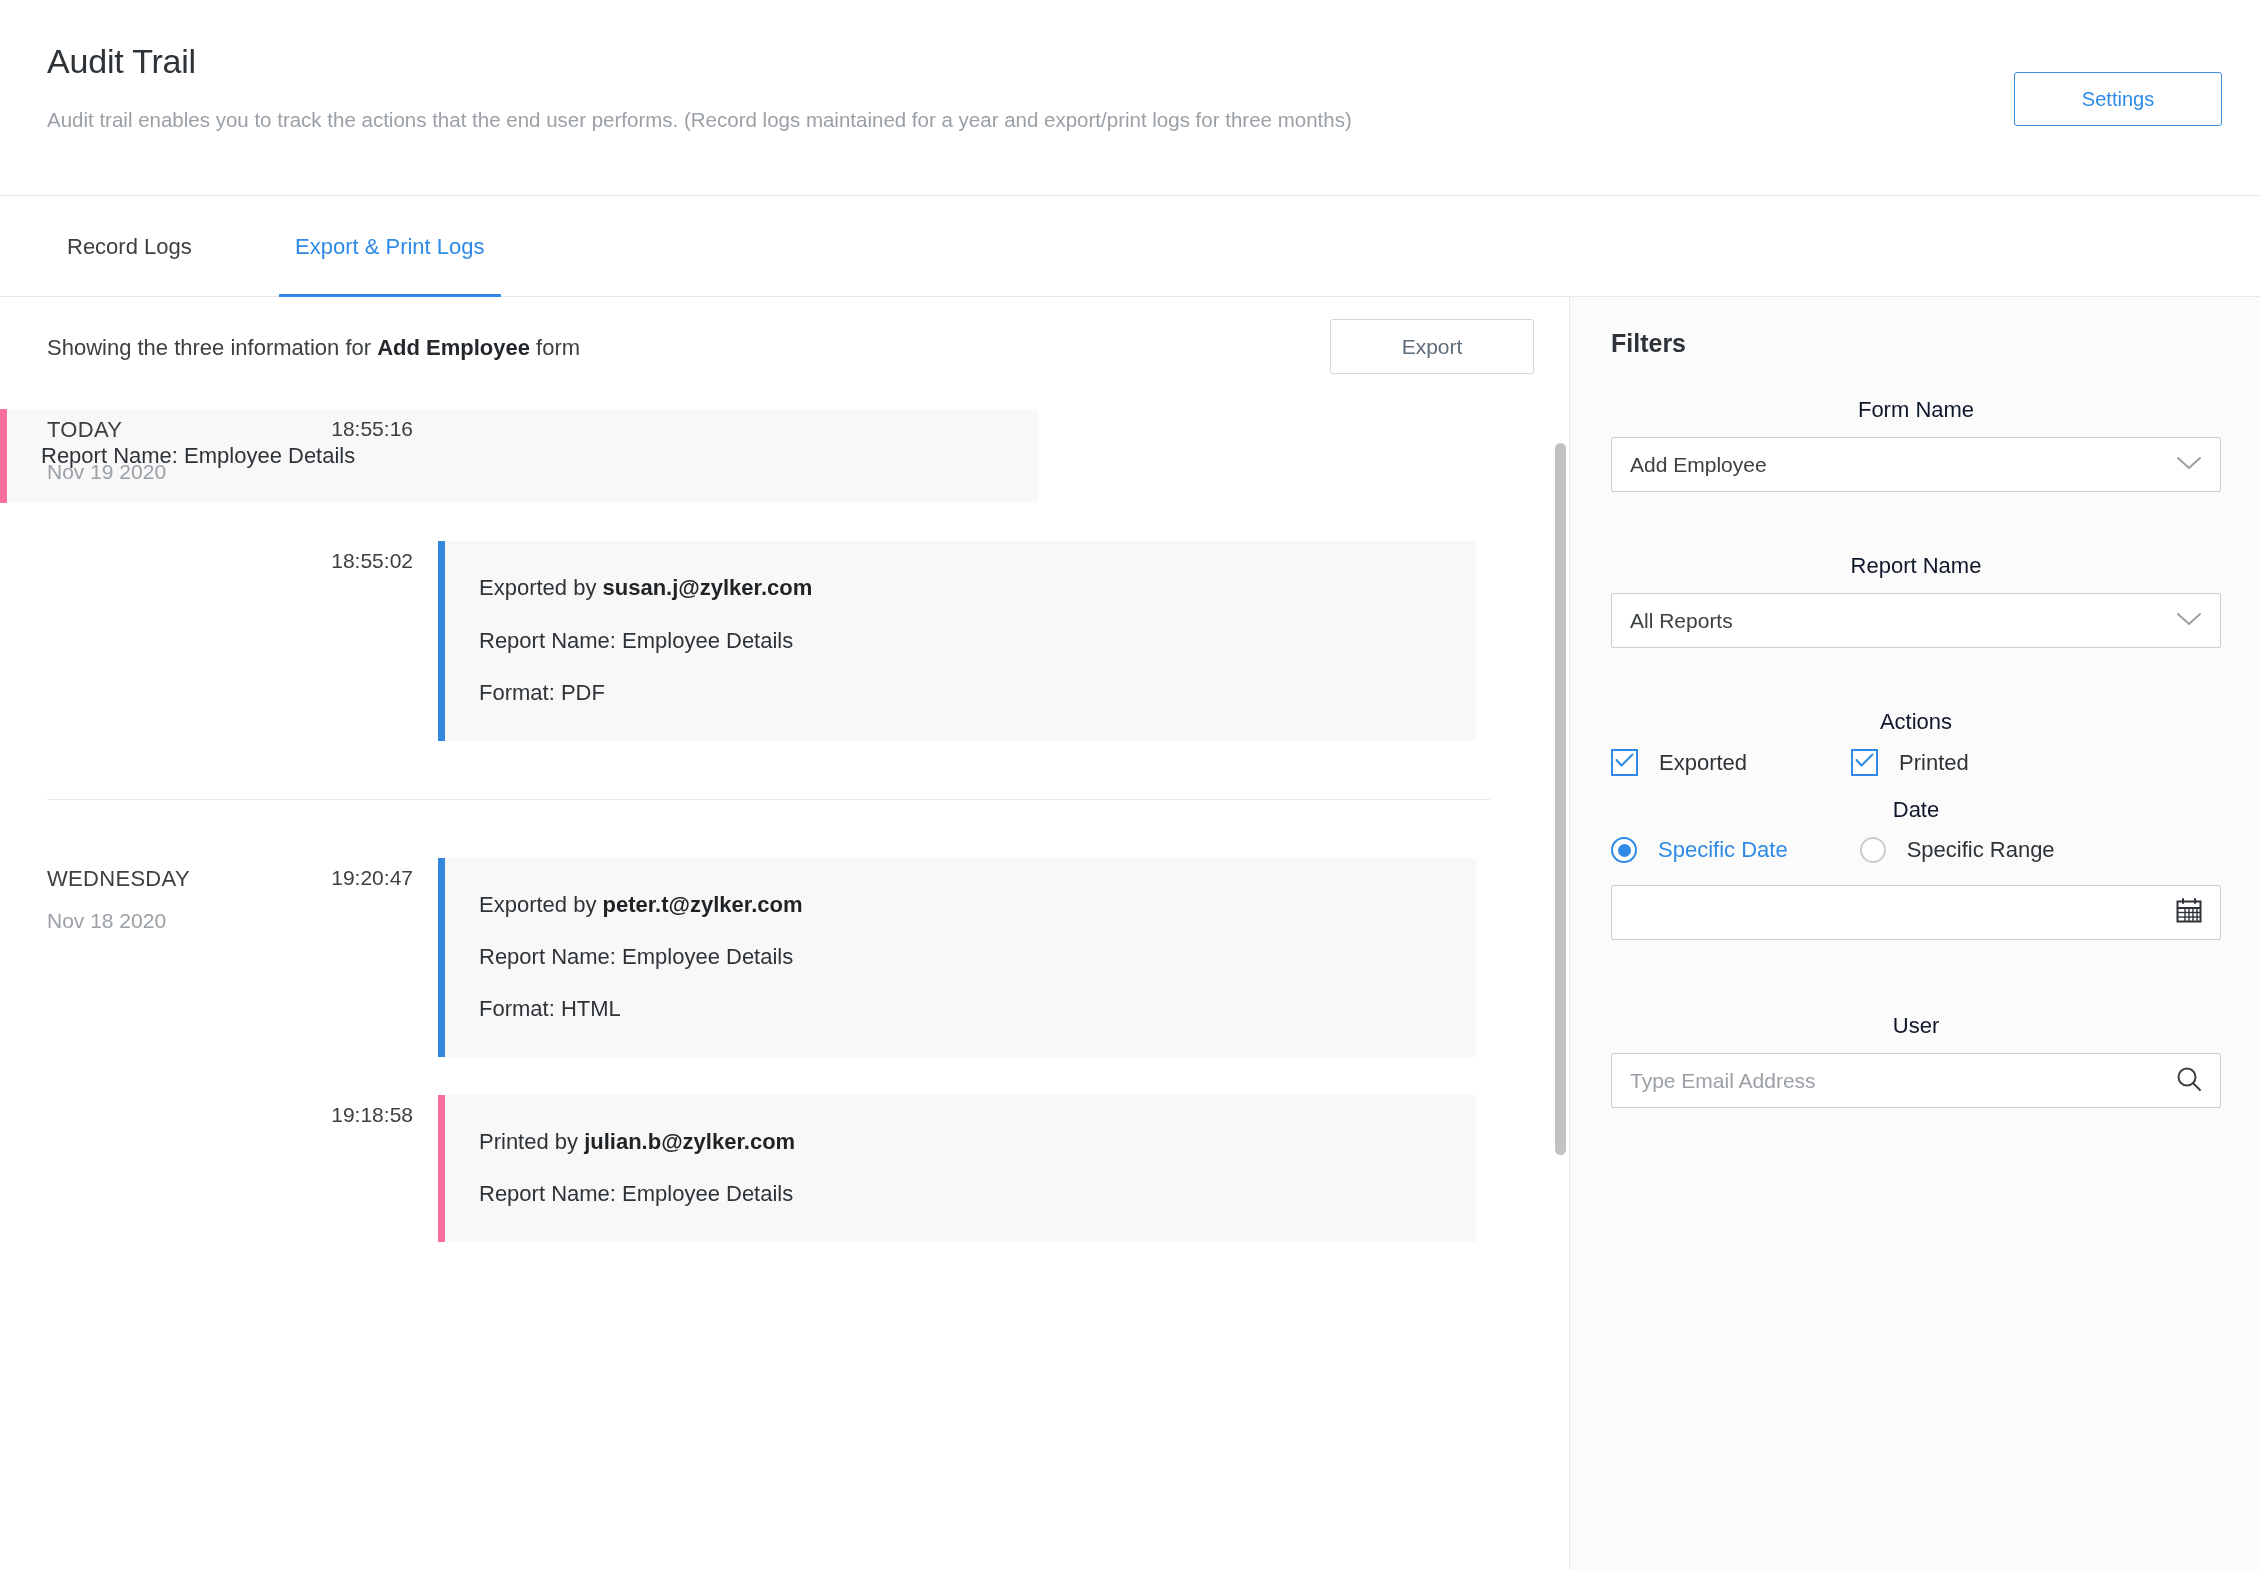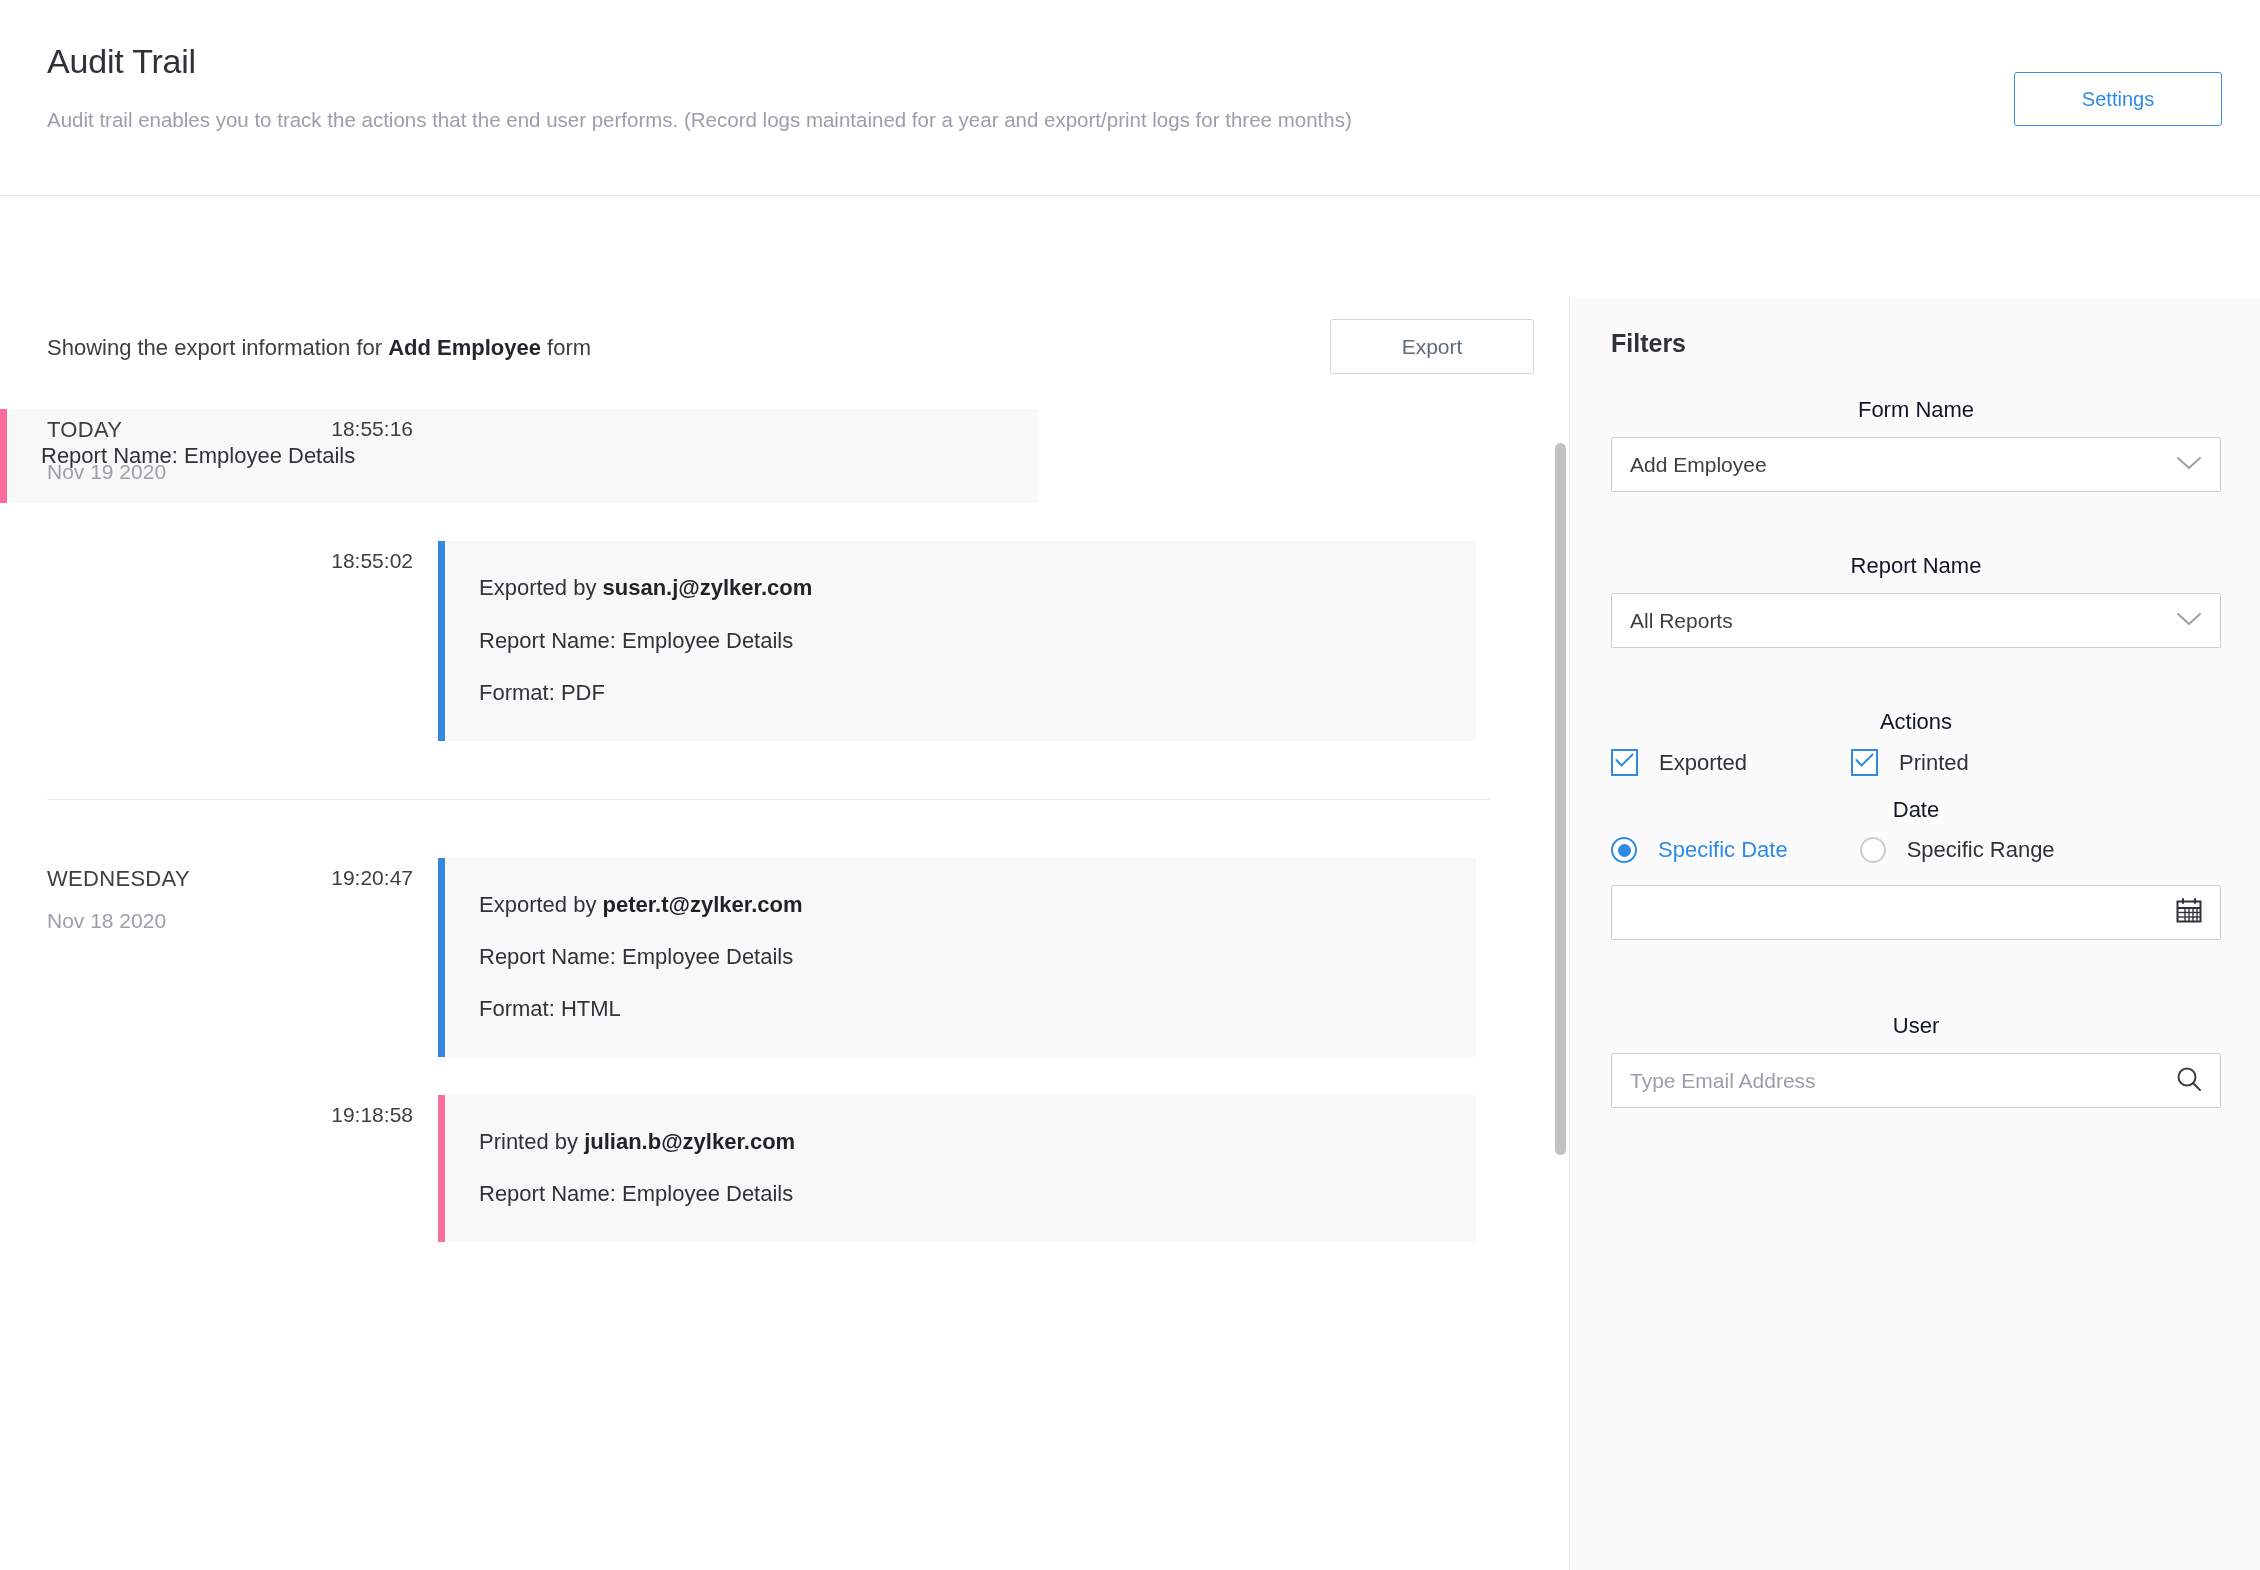--- a/index.html
+++ b/index.html
@@ -198,33 +198,37 @@
 <body>
 
 <div class="page">
 
   <div class="header">
     <div class="page-title">Audit Trail</div>
     <div class="page-subtitle">Audit trail enables you to track the actions that the end user performs. (Record logs maintained for a year and export/print logs for three months)</div>
     <button class="settings-button">Settings</button>
   </div>
 
+  <div class="tabbar">
+    <div class="tab tab-record">Record Logs</div>
+    <div class="tab tab-export active">Export &amp; Print Logs</div>
+  </div>
 
   <div class="collapse-handle">
     <span>
       <svg width="18" height="30" viewBox="0 0 18 30" fill="none" aria-hidden="true">
         <path d="M14 3 L4 15 L14 27" stroke="#4a4a4a" stroke-width="3" fill="none" stroke-linecap="round" stroke-linejoin="round"></path>
       </svg>
     </span>
   </div>
 
   <div class="content">
     <div class="content-head">
       <div class="showing-line">
-        <span>Showing the export information for </span><b>Add Employee</b><span> form</span>
+        <span>Showing the three information for </span><b>Add Employee</b><span> form</span>
       </div>
       <button class="export-button">Export</button>
     </div>
 
     <div class="timeline" id="timeline">
         <div class="day-group" style="padding-top: 0px;">
           <div class="entry" style="margin-top: 0px; flex-direction: column;">
             <div class="entry-meta">
               <div class="day-label">TODAY</div>
               <div class="day-date">Nov 19 2020</div>

